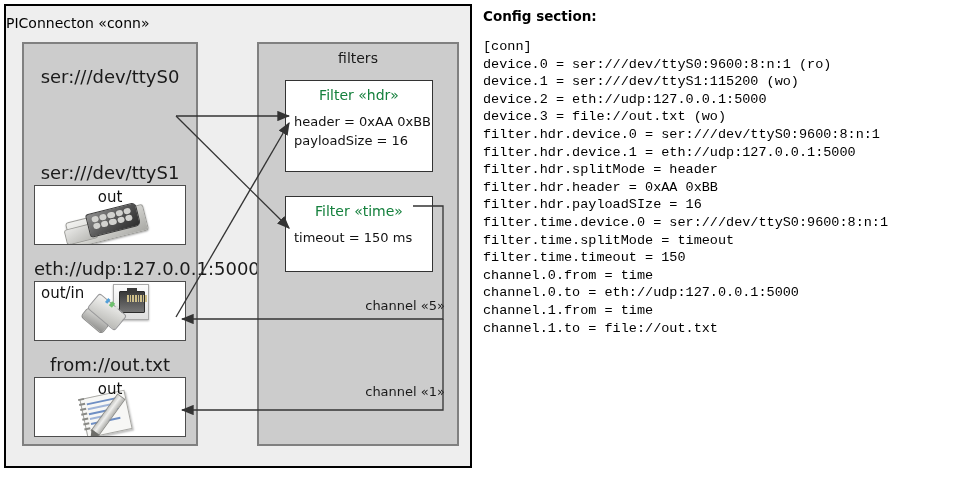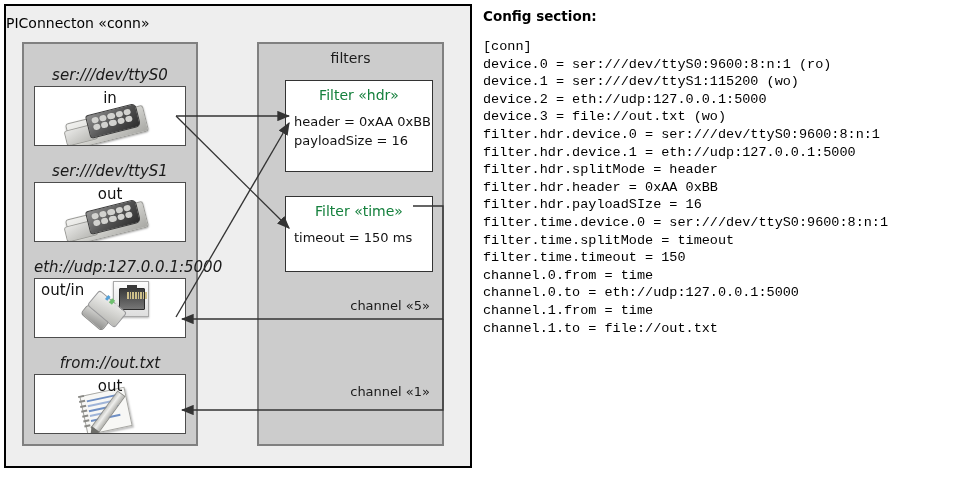--- a/index.html
+++ b/index.html
@@ -45,46 +45,45 @@
   }
   #devices-panel {
     left: 16px;
     top: 36px;
     width: 176px;
     height: 404px;
   }
   #filters-panel {
     left: 251px;
     top: 36px;
-    width: 187px;
+    width: 202px;
     height: 404px;
   }
   #filters-title {
     position: absolute;
     left: 0;
     top: 6px;
     width: 100%;
     text-align: center;
     font-size: 14px;
     color: #1a1a1a;
   }
 
   
   .device-group {
     position: absolute;
     left: 10px;
     width: 152px;
   }
   .device-label {
     text-align: center;
-    font-size: 15px;
+    font-size: 18px;
     color: #1a1a1a;
     margin-bottom: 2px;
     white-space: nowrap;
-    font-style: italic;
   }
   .device-box {
     position: relative;
     height: 60px;
     background: #ffffff;
     border: 1.5px solid #4d4d4d;
     box-sizing: border-box;
     overflow: hidden;
   }
   .device-dir {
@@ -284,40 +283,20 @@
 <body>
 
 <div id="diagram-frame">
 
   <div id="diagram-title">PIConnecton «conn»</div>
 
   <div class="panel" id="devices-panel">
 
     <div class="device-group" style="top:22px;">
       <div class="device-label">ser:///dev/ttyS0</div>
-      <div class="device-box">
-        <span class="device-dir dir-center">in</span>
-        <span class="icon-art serial-icon">
-          <span class="shell"></span>
-          <span class="tail"></span>
-          <span class="dshell"></span>
-          <span class="pins">
-              <i></i>
-              <i></i>
-              <i></i>
-              <i></i>
-              <i></i>
-              <i></i>
-              <i></i>
-              <i></i>
-              <i></i>
-              <i></i>
-            </span>
-        </span>
-      </div>
     </div>
 
     <div class="device-group" style="top:118px;">
       <div class="device-label">ser:///dev/ttyS1</div>
       <div class="device-box">
         <span class="device-dir dir-center">out</span>
         <span class="icon-art serial-icon">
           <span class="shell"></span>
           <span class="tail"></span>
           <span class="dshell"></span>

